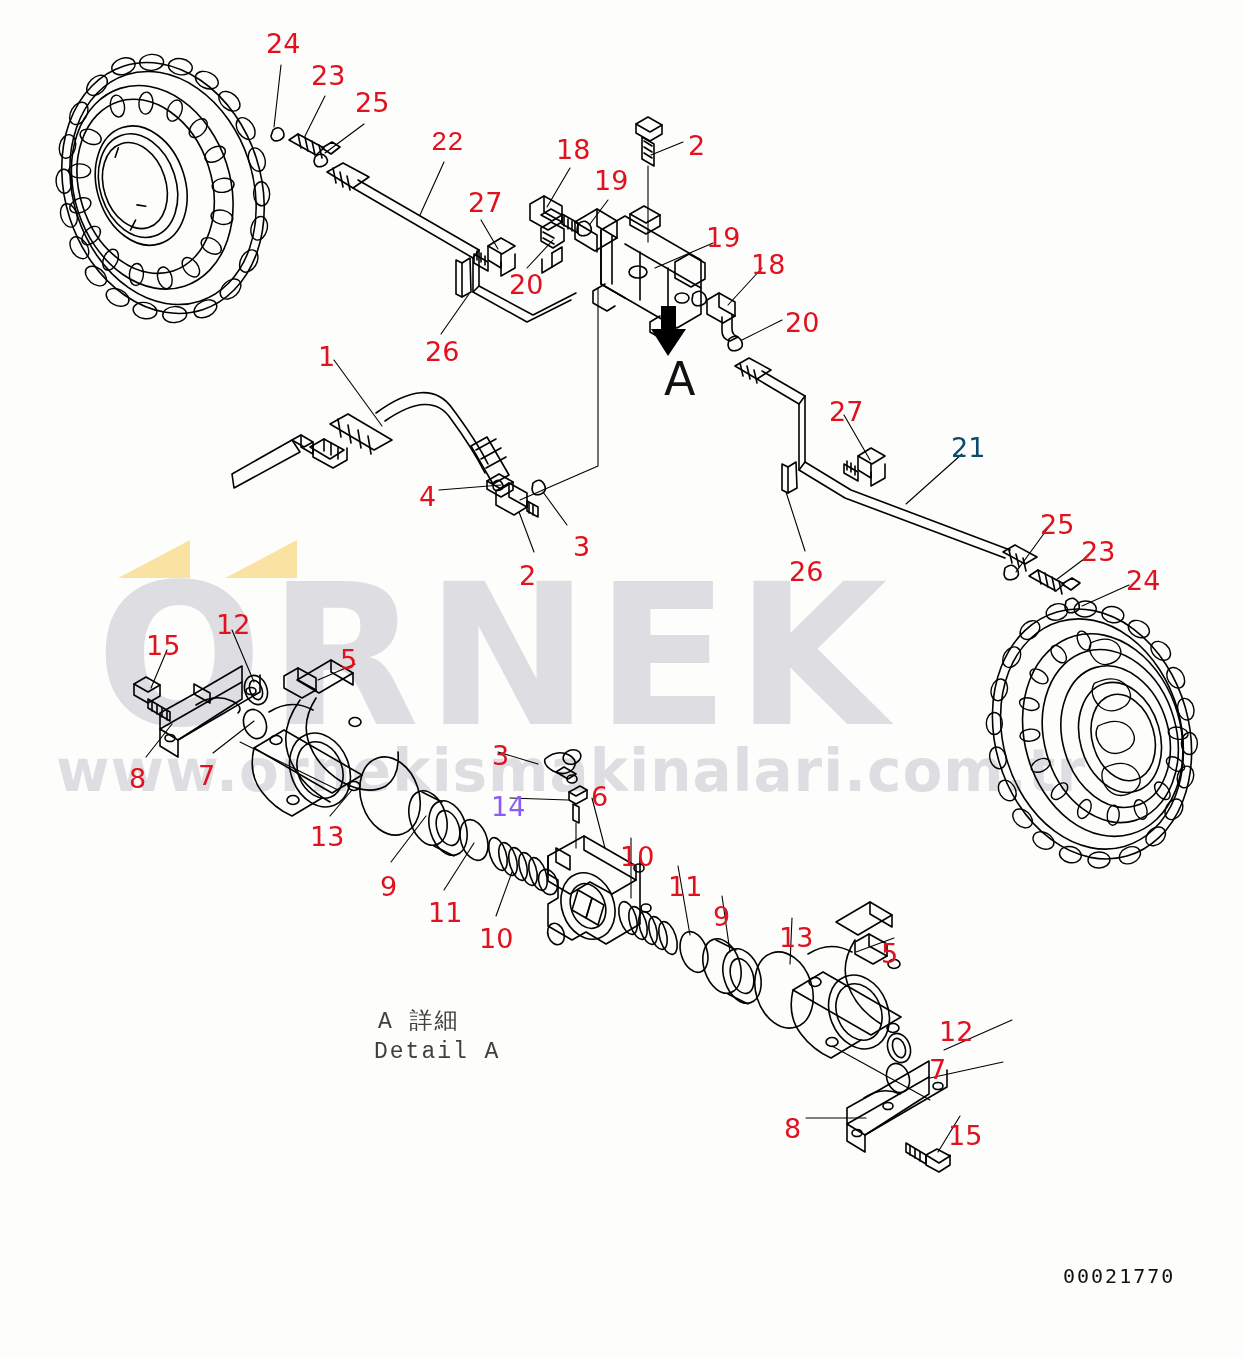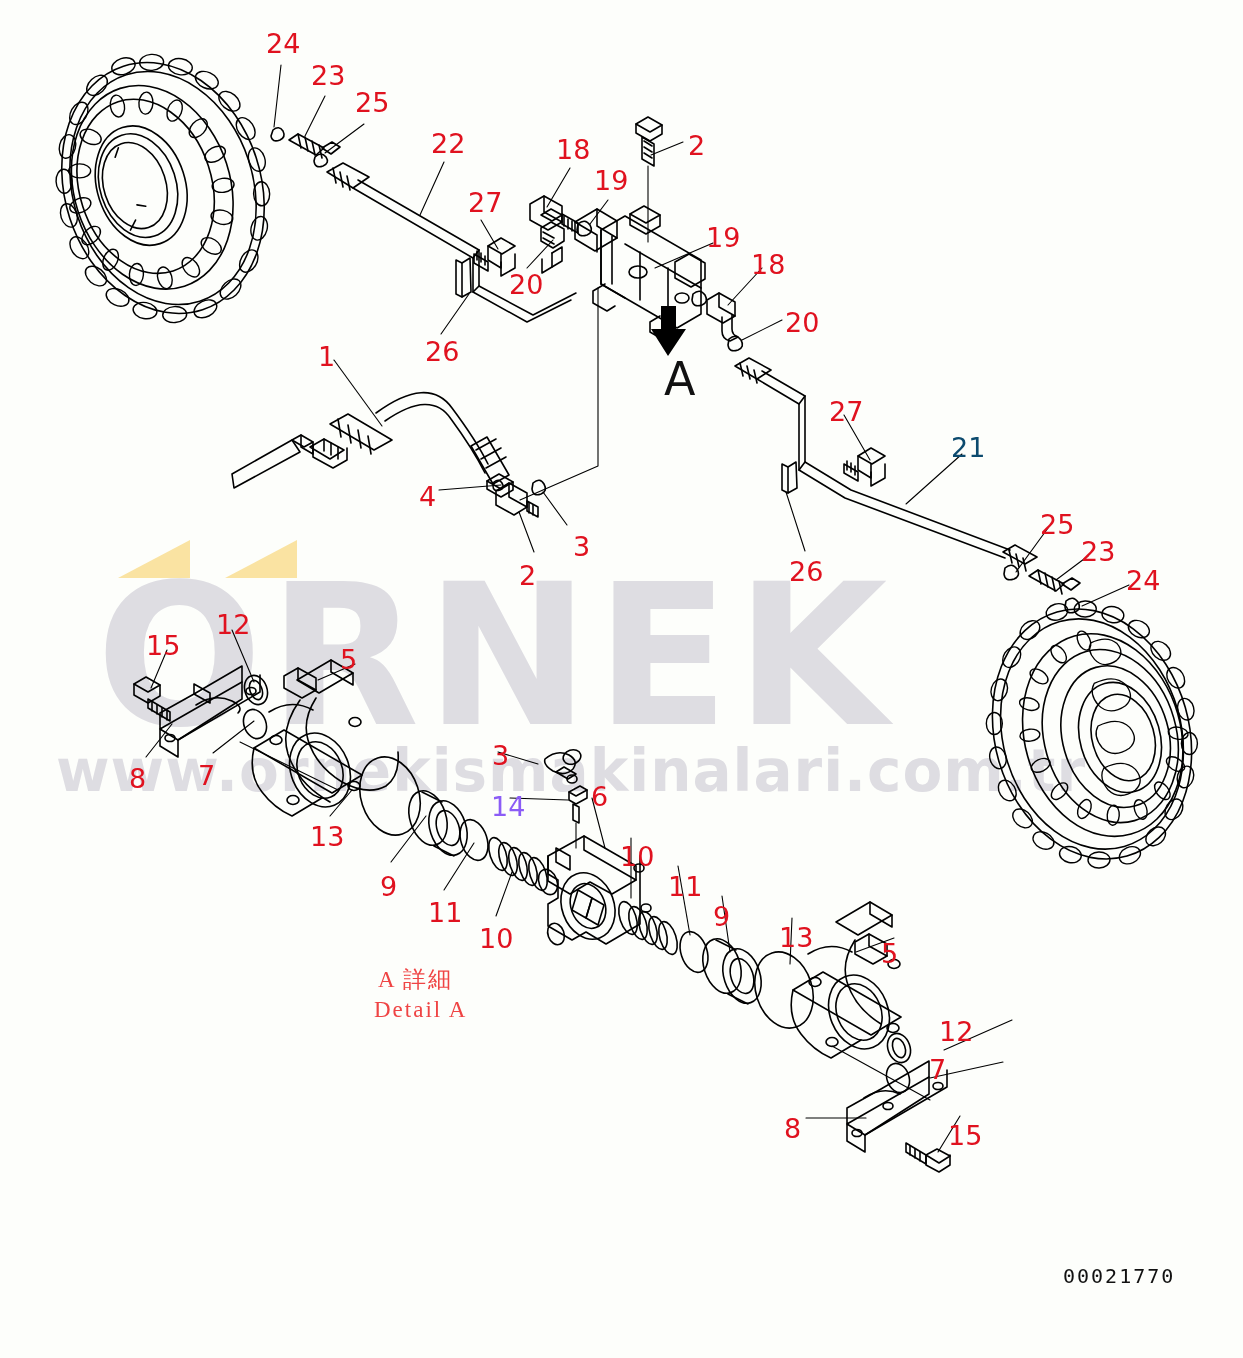--- a/index.html
+++ b/index.html
@@ -75,26 +75,27 @@
     font-family:"DejaVu Sans", sans-serif;
     font-size:27px;
     font-weight:500;
     line-height:1;
     white-space:nowrap;
     user-select:none;
   }
   .detail-label{
     position:absolute;
     z-index:4;
-    color:#ef4444;
-    font-family:Liberation Serif, serif;
+    color:#404040;
+    font-family:Liberation Mono, monospace;
     font-size:23px;
     line-height:1.22;
     letter-spacing:2px;
     white-space:pre;
+    margin-top:42px;
   }
   .section-letter{
     position:absolute;
     z-index:4;
     color:#111;
     font-family:"DejaVu Sans", sans-serif;
     font-size:46px;
     line-height:1;
   }
   .part-number{
@@ -584,21 +585,21 @@
         <path d="M240,742 L338,790"></path>
         <path d="M930,1100 L832,1046"></path>
       </g>
     </g>
   </svg>
 
   <div id="callouts">
       <div class="callout" style="left: 266px; top: 30px; color: rgb(224, 18, 31);">24</div>
       <div class="callout" style="left: 311px; top: 62px; color: rgb(224, 18, 31);">23</div>
       <div class="callout" style="left: 355px; top: 89px; color: rgb(224, 18, 31);">25</div>
-      <div class="callout" style="left: 431px; top: 130px; color: rgb(224, 18, 31);">22</div>
+      <div class="callout" style="left: 431px; top: 130px; color: rgb(224, 18, 31); font-family: Liberation Mono, monospace;">22</div>
       <div class="callout" style="left: 556px; top: 136px; color: rgb(224, 18, 31);">18</div>
       <div class="callout" style="left: 688px; top: 132px; color: rgb(224, 18, 31);">2</div>
       <div class="callout" style="left: 594px; top: 167px; color: rgb(224, 18, 31);">19</div>
       <div class="callout" style="left: 468px; top: 189px; color: rgb(224, 18, 31);">27</div>
       <div class="callout" style="left: 706px; top: 224px; color: rgb(224, 18, 31);">19</div>
       <div class="callout" style="left: 751px; top: 251px; color: rgb(224, 18, 31);">18</div>
       <div class="callout" style="left: 509px; top: 271px; color: rgb(224, 18, 31);">20</div>
       <div class="callout" style="left: 785px; top: 309px; color: rgb(224, 18, 31);">20</div>
       <div class="callout" style="left: 425px; top: 338px; color: rgb(224, 18, 31);">26</div>
       <div class="callout" style="left: 318px; top: 343px; color: rgb(224, 18, 31);">1</div>

